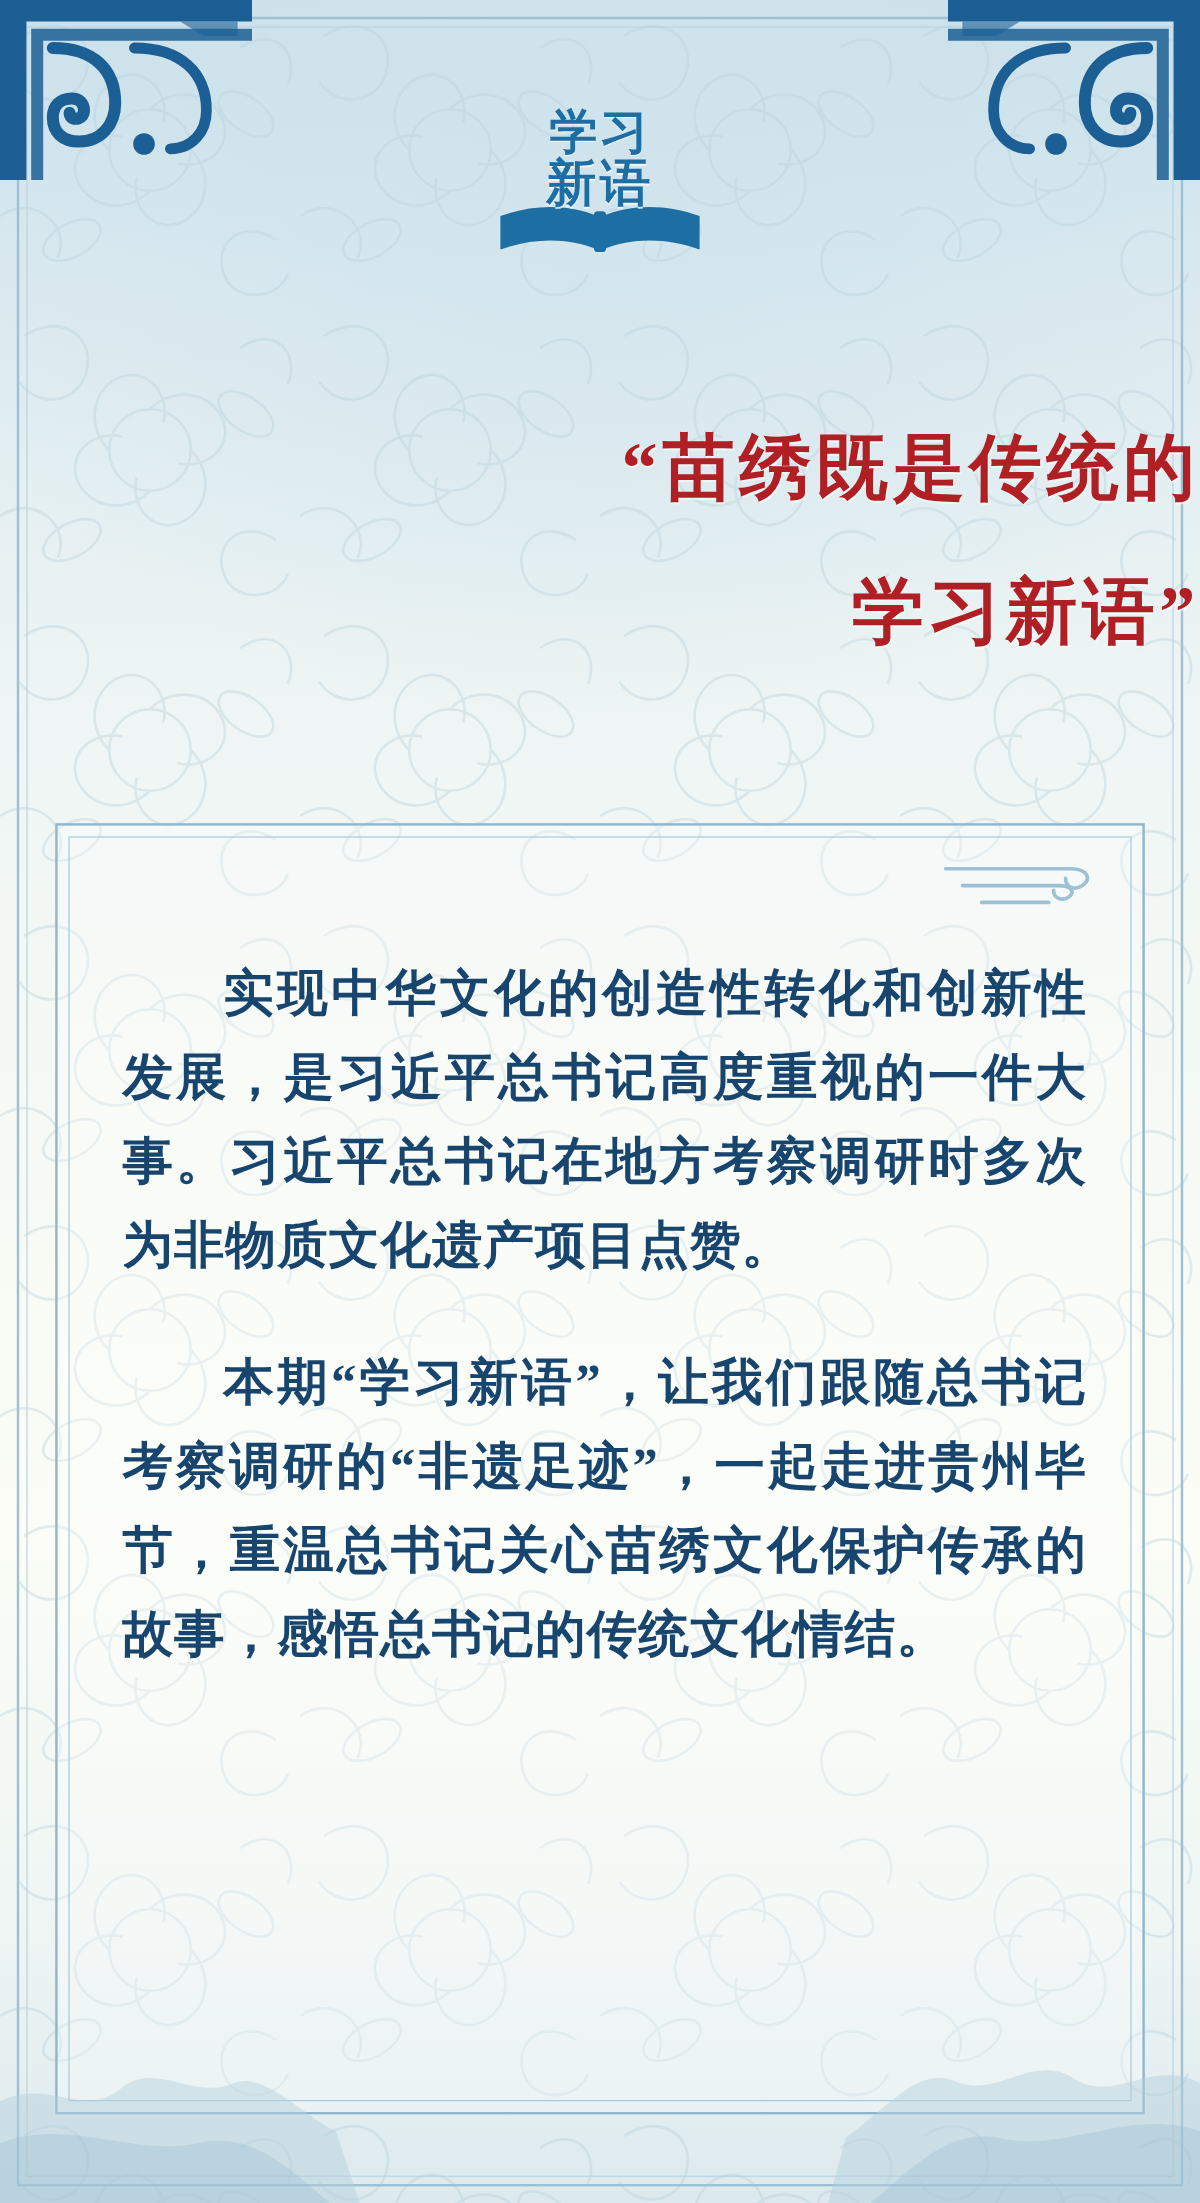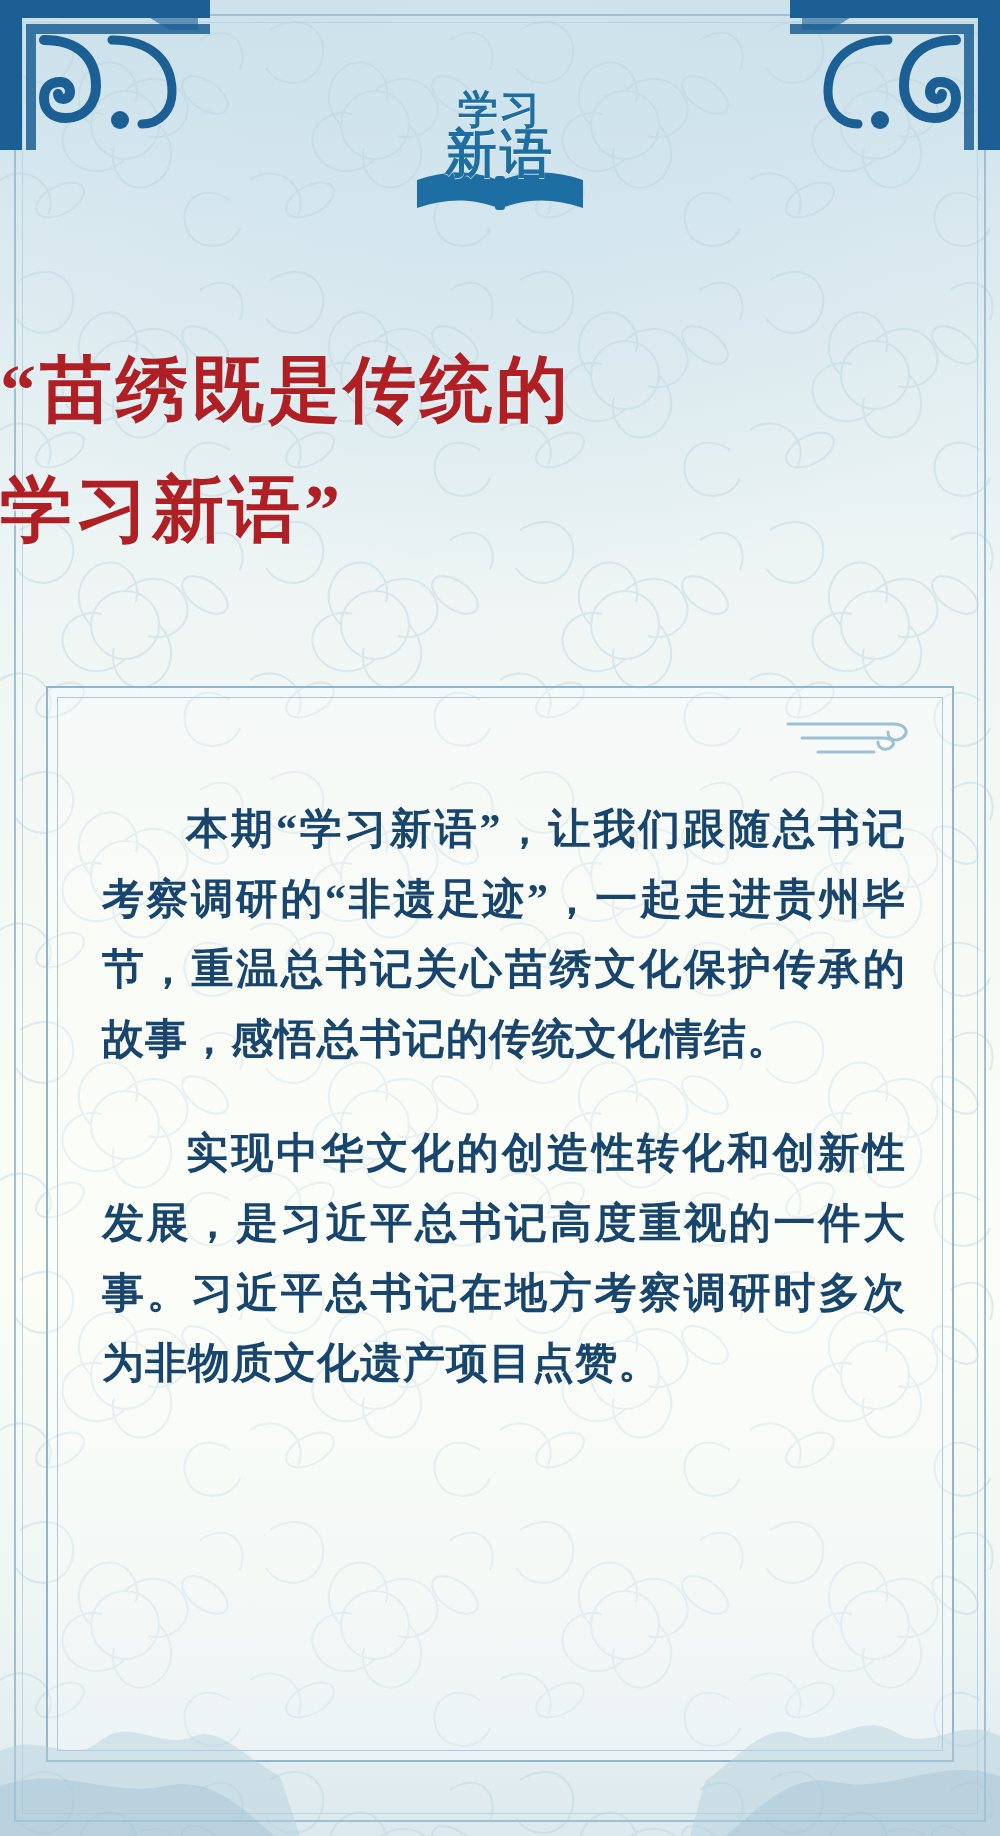--- a/index.html
+++ b/index.html
@@ -73,34 +73,34 @@
     left: 0; right: 0; top: 4px;
     color: #1d6ea3;
     font-family: "Liberation Serif", "DejaVu Serif", serif;
     font-weight: bold;
     font-size: 40px;
     line-height: 44px;
     letter-spacing: 2px;
     text-shadow: 0 1px 0 rgba(255,255,255,.7);
   }
   .logo-line2 {
-    font-size: 52px;
+    font-size: 42px;
     letter-spacing: 3px;
   }
 
   
   .title {
     position: absolute;
     left: 0; right: 0;
     top: 330px;
-    text-align: left;
+    text-align: right;
     color: #b01f24;
     font-family: "Liberation Serif", "DejaVu Serif", serif;
     font-weight: bold;
-    font-size: 72px;
+    font-size: 60px;
     line-height: 120px;
     letter-spacing: 4px;
     text-shadow: 1px 2px 0 rgba(255,255,255,.55);
   }
   .title .l1, .title .l2 { display: block; white-space: nowrap; }
 
   
   .card {
     position: absolute;
     left: 46px;
@@ -229,22 +229,22 @@
     <div class="card-inner-line"></div>
     <svg class="card-deco" viewBox="0 0 140 46">
       <g fill="none" stroke="#9dc0d4" stroke-width="3" stroke-linecap="round">
         <path d="M6 10 H110 C124 10 128 18 120 24 C114 28 106 26 106 18"></path>
         <path d="M20 24 H100 C112 24 114 30 108 34 C102 37 96 34 96 28"></path>
         <path d="M36 38 H92"></path>
       </g>
     </svg>
 
     <div class="body-text">
+      <p>实现中华文化的创造性转化和创新性发展，是习近平总书记高度重视的一件大事。习近平总书记在地方考察调研时多次为非物质文化遗产项目点赞。</p>
       <p>本期“学习新语”，让我们跟随总书记考察调研的“非遗足迹”，一起走进贵州毕节，重温总书记关心苗绣文化保护传承的故事，感悟总书记的传统文化情结。</p>
-      <p>实现中华文化的创造性转化和创新性发展，是习近平总书记高度重视的一件大事。习近平总书记在地方考察调研时多次为非物质文化遗产项目点赞。</p>
     </div>
   </div>
 
   <svg class="mountains" viewBox="0 0 1000 300" preserveAspectRatio="none">
     <g fill="#b5cfdd" opacity=".55">
       <path d="M0 300 L0 215 C40 195 70 230 100 205 C130 180 160 215 195 200 C220 190 250 225 280 240 L300 300 Z"></path>
       <path d="M1000 300 L1000 200 C960 178 930 218 895 196 C860 174 830 214 795 198 C765 185 735 225 705 245 L690 300 Z"></path>
     </g>
     <g fill="#9bbed1" opacity=".45">
       <path d="M0 300 L0 250 C60 228 110 262 165 250 C210 240 240 270 275 300 Z"></path>

